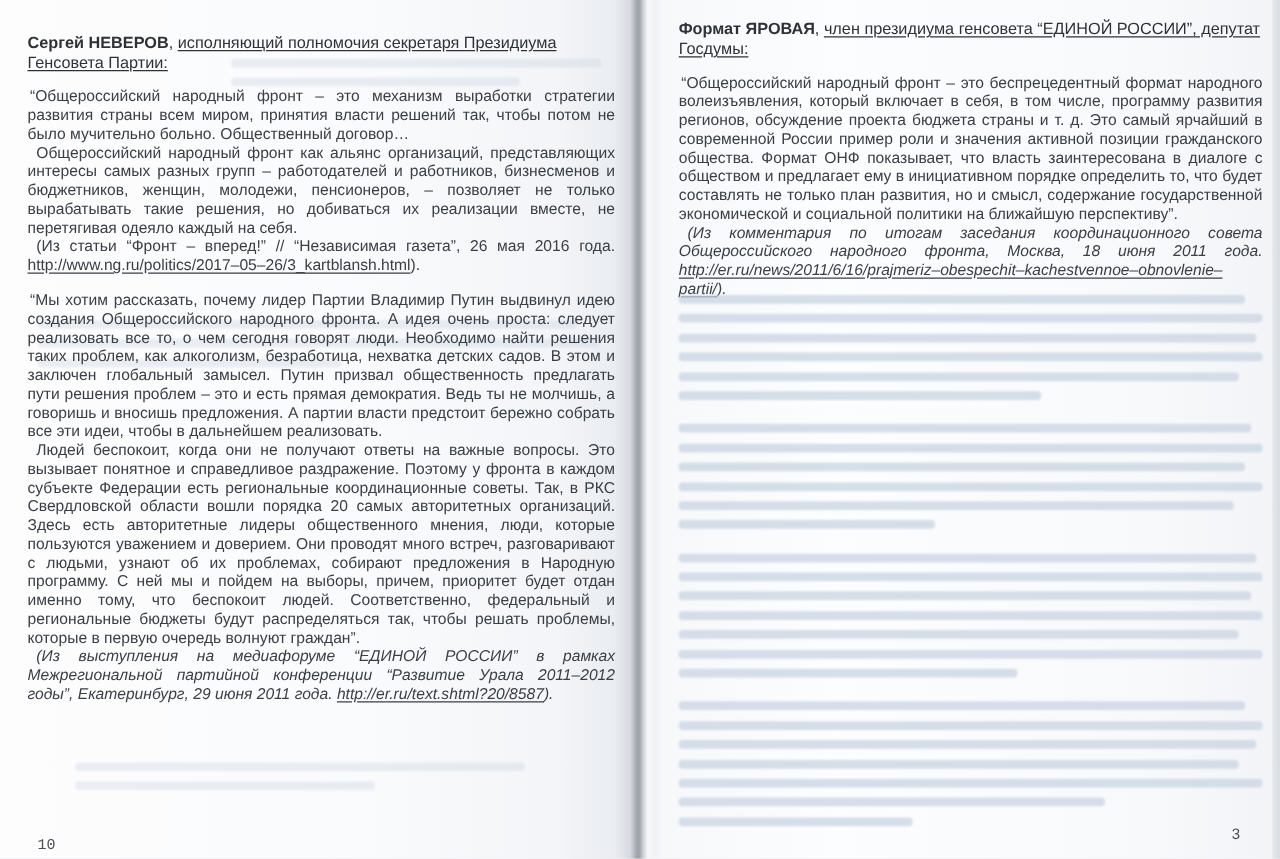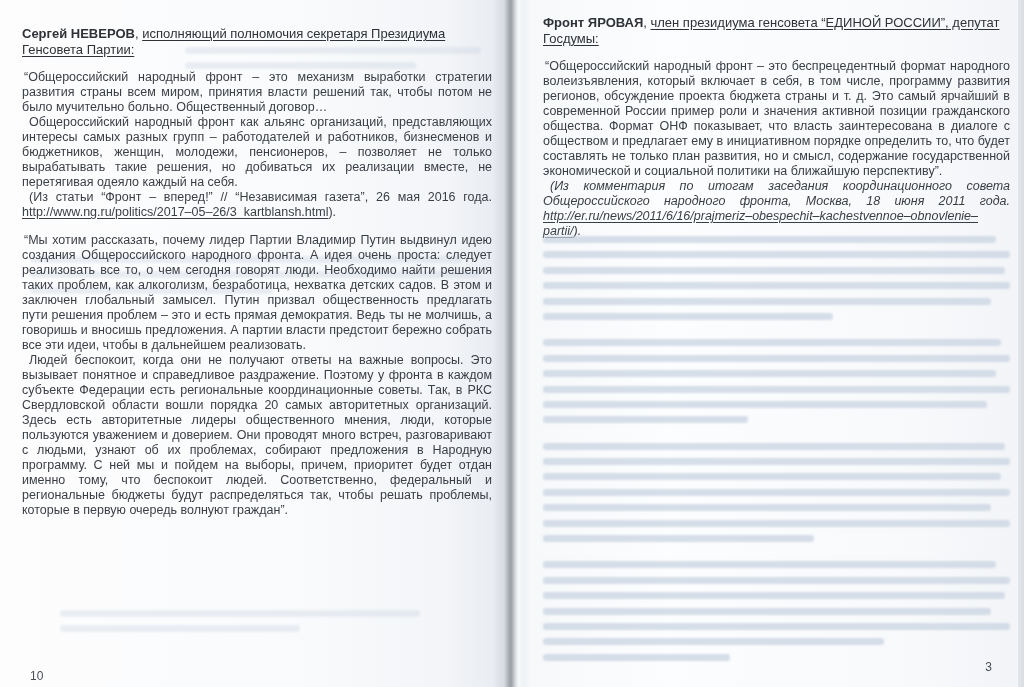--- a/index.html
+++ b/index.html
@@ -45,21 +45,21 @@
 
   .speaker{font-size:13px;line-height:16px;color:#2e3237;margin:0 0 12px 0;text-align:left;}
   .speaker b{font-weight:bold;}
   .u{text-decoration:underline;text-underline-offset:2px;}
   p.body{margin:0;text-indent:7px;}
   p.body.openq{text-indent:2px;}
   p.cite{margin:0;text-indent:7px;}
   p.cite.ital{font-style:italic;}
   .sect-gap{height:13px;}
   .pagenum{position:absolute;font-size:12px;color:#4a4e55;}
-  .pagenum-left{left:30px;bottom:4px;}
+  .pagenum-left{left:30px;bottom:4px;font-family:Liberation Mono, monospace;}
   .pagenum-right{right:26px;bottom:13px;}
 
   
   .bleed{position:absolute;pointer-events:none;}
   .bleed .bl{
     height:7px;border-radius:3px;
     background:#c9d4e2;
     filter:blur(0.8px);
     margin-bottom:8.4px;
     opacity:0.75;
@@ -98,31 +98,32 @@
       <p class="body">Общероссийский народный фронт как альянс организаций, представляющих интересы самых разных групп – работодателей и работников, бизнесменов и бюджетников, женщин, молодежи, пенсионеров, – позволяет не только вырабатывать такие решения, но добиваться их реализации вместе, не перетягивая одеяло каждый на себя.</p>
 
       <p class="cite"><span>(Из статьи “Фронт – вперед!” // “Независимая газета”, 26 мая 2016 года. </span><span class="u">http://www.ng.ru/politics/2017–05–26/3_kartblansh.html</span><span>).</span></p>
 
       <div class="sect-gap"></div>
 
 
       <p class="body openq">“Мы хотим рассказать, почему лидер Партии Владимир Путин выдвинул идею создания Общероссийского народного фронта. А идея очень проста: следует реализовать все то, о чем сегодня говорят люди. Необходимо найти решения таких проблем, как алкоголизм, безработица, нехватка детских садов. В этом и заключен глобальный замысел. Путин призвал общественность предлагать пути решения проблем – это и есть прямая демократия. Ведь ты не молчишь, а говоришь и вносишь предложения. А партии власти предстоит бережно собрать все эти идеи, чтобы в дальнейшем реализовать.</p>
       <p class="body">Людей беспокоит, когда они не получают ответы на важные вопросы. Это вызывает понятное и справедливое раздражение. Поэтому у фронта в каждом субъекте Федерации есть региональные координационные советы. Так, в РКС Свердловской области вошли порядка 20 самых авторитетных организаций. Здесь есть авторитетные лидеры общественного мнения, люди, которые пользуются уважением и доверием. Они проводят много встреч, разговаривают с людьми, узнают об их проблемах, собирают предложения в Народную программу. С ней мы и пойдем на выборы, причем, приоритет будет отдан именно тому, что беспокоит людей. Соответственно, федеральный и региональные бюджеты будут распределяться так, чтобы решать проблемы, которые в первую очередь волнуют граждан”.</p>
 
+      <p class="cite ital"><span>(Из выступления на медиафоруме “ЕДИНОЙ РОССИИ” в рамках Межрегиональной партийной конференции “Развитие Урала 2011–2012 годы”, Екатеринбург, 29 июня 2011 года. </span><span class="u">http://er.ru/text.shtml?20/8587</span><span>).</span></p>
     </div>
 
     <div class="pagenum pagenum-left">10</div>
   </div>
 
   <div class="page page-right">
 
     <div class="col col-right">
 
       <div class="speaker">
-        <b>Фронт ЯРОВАЯ</b><span>, </span><span class="u">член президиума генсовета “ЕДИНОЙ РОССИИ”, депутат Госдумы:</span>
+        <b>Формат ЯРОВАЯ</b><span>, </span><span class="u">член президиума генсовета “ЕДИНОЙ РОССИИ”, депутат Госдумы:</span>
       </div>
 
       <p class="body openq">“Общероссийский народный фронт – это беспрецедентный формат народного волеизъявления, который включает в себя, в том числе, программу развития регионов, обсуждение проекта бюджета страны и т. д. Это самый ярчайший в современной России пример роли и значения активной позиции гражданского общества. Формат ОНФ показывает, что власть заинтересована в диалоге с обществом и предлагает ему в инициативном порядке определить то, что будет составлять не только план развития, но и смысл, содержание государственной экономической и социальной политики на ближайшую перспективу”.</p>
 
       <p class="cite ital"><span>(Из комментария по итогам заседания координационного совета Общероссийского народного фронта, Москва, 18 июня 2011 года. </span><span class="u">http://er.ru/news/2011/6/16/prajmeriz–obespechit–kachestvennoe–obnovlenie–partii/</span><span>).</span></p>
     </div>
 
     <div class="bleed" id="bleed-right" style="left:27px;top:236px;width:467px;">
         <div class="bl" style="width: 97%;"></div>
         <div class="bl" style="width: 100%;"></div>

